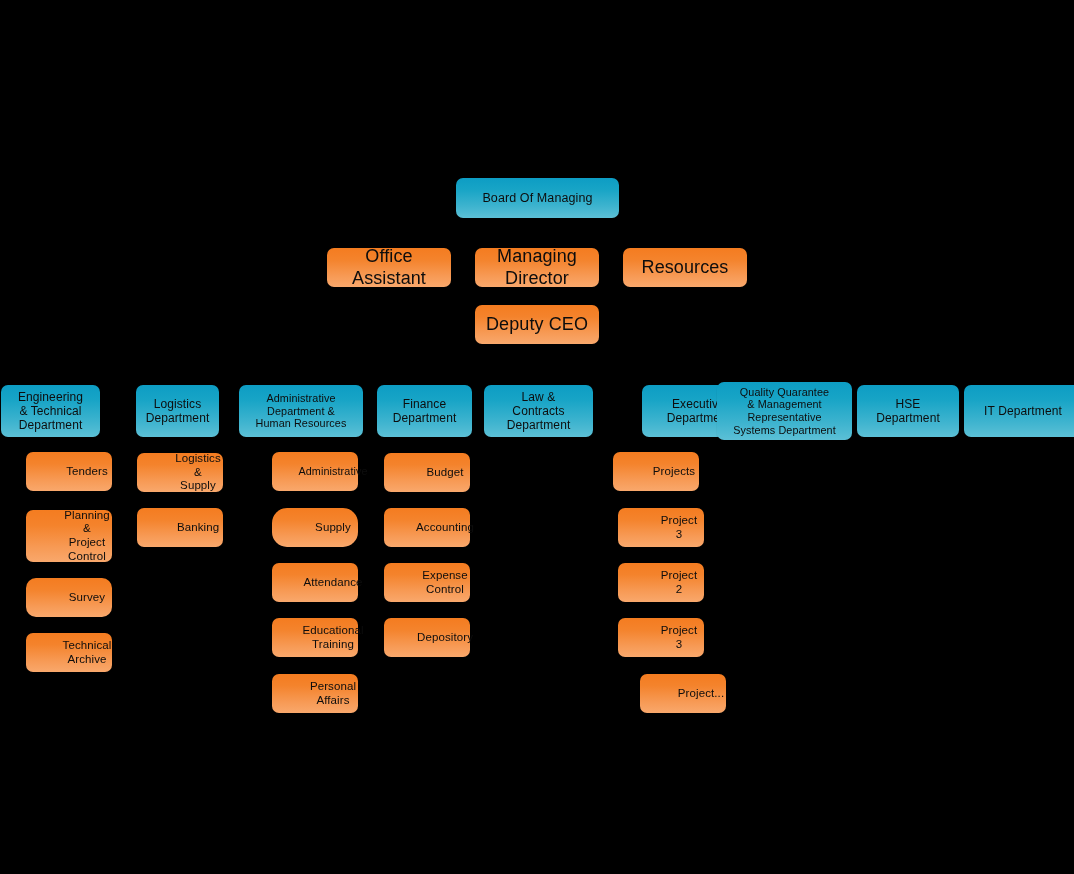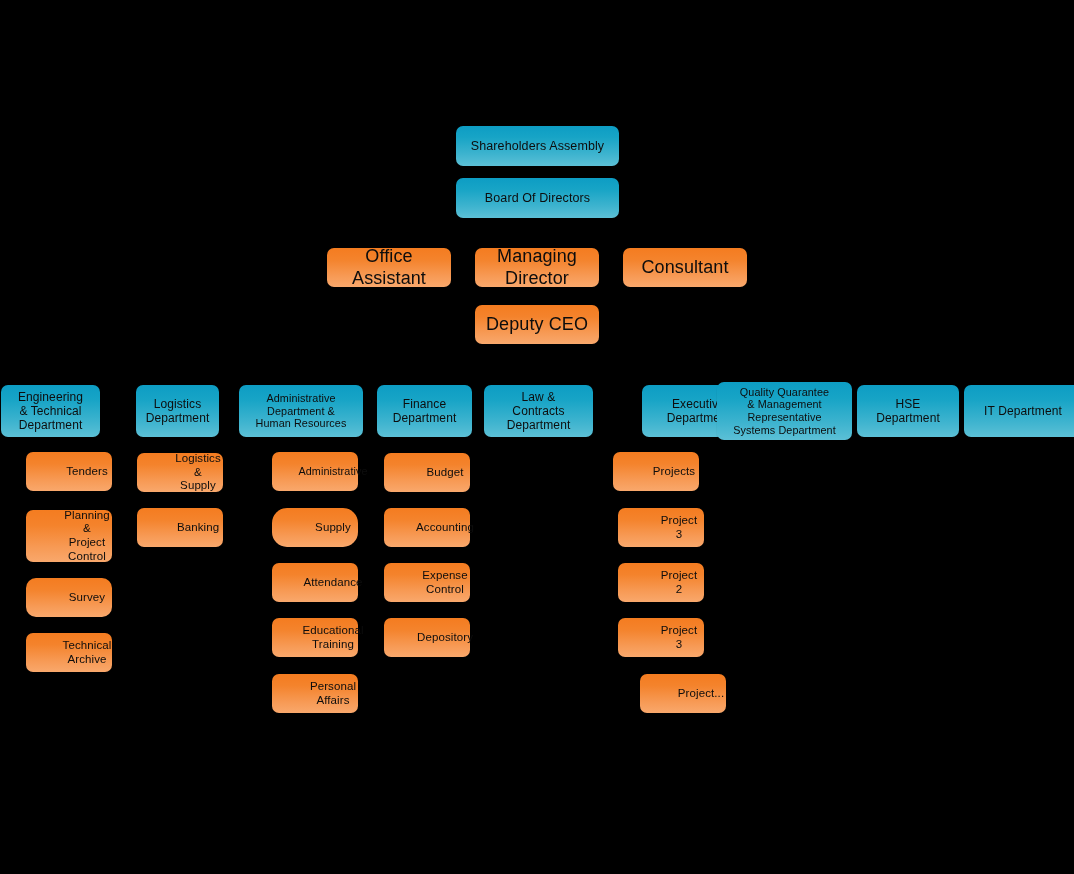--- a/index.html
+++ b/index.html
@@ -54,29 +54,28 @@
   }
   .node.tight {
     font-size: 10.8px;
   }
 </style>
 </head>
 <body>
 
 <div id="chart-canvas">
 
-  <div class="node teal lvl-top" style="left:456px; top:126px; width:163px; height:40px;">Shareholders Assembly</div>
 
-  <div class="node teal lvl-top" style="left:456px; top:178px; width:163px; height:40px;">Board Of Directors</div>
+  <div class="node teal lvl-top" style="left:456px; top:178px; width:163px; height:40px;">Board Of Managing</div>
 
   <div class="node orange lvl-exec" style="left:327px; top:248px; width:124px; height:39px;">Office Assistant</div>
 
   <div class="node orange lvl-exec" style="left:475px; top:248px; width:124px; height:39px;">Managing Director</div>
 
-  <div class="node orange lvl-exec" style="left:623px; top:248px; width:124px; height:39px;">Consultant</div>
+  <div class="node orange lvl-exec" style="left:623px; top:248px; width:124px; height:39px;">Resources</div>
 
   <div class="node orange lvl-exec" style="left:475px; top:305px; width:124px; height:39px;">Deputy CEO</div>
 
   <div class="node teal lvl-dept" style="left:1px; top:385px; width:99px; height:52px;">Engineering
 &amp; Technical
 Department</div>
 
   <div class="node teal lvl-dept" style="left:136px; top:385px; width:83px; height:52px;">Logistics
 Department</div>
 

